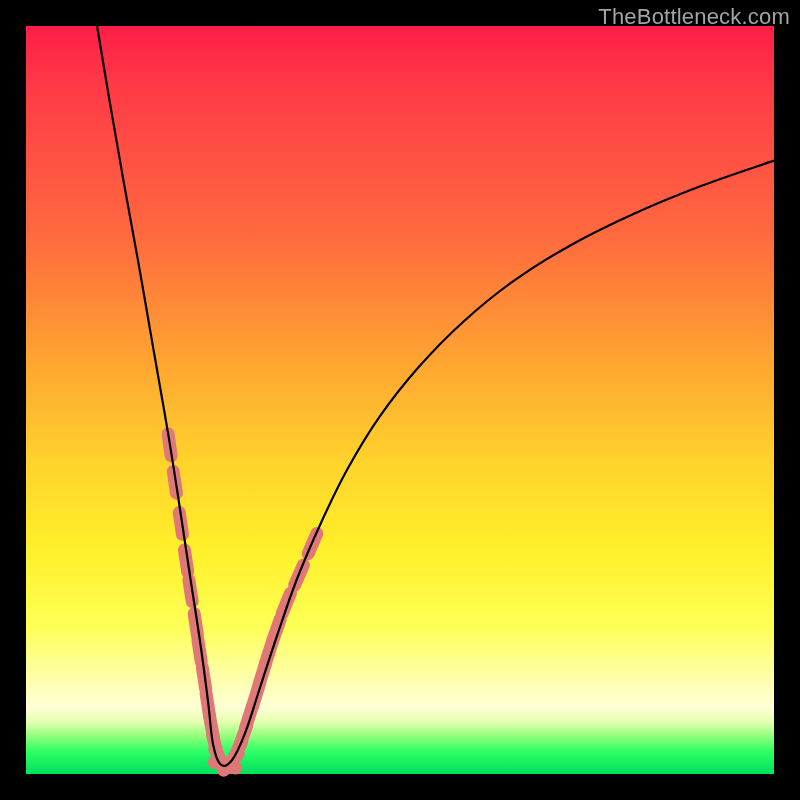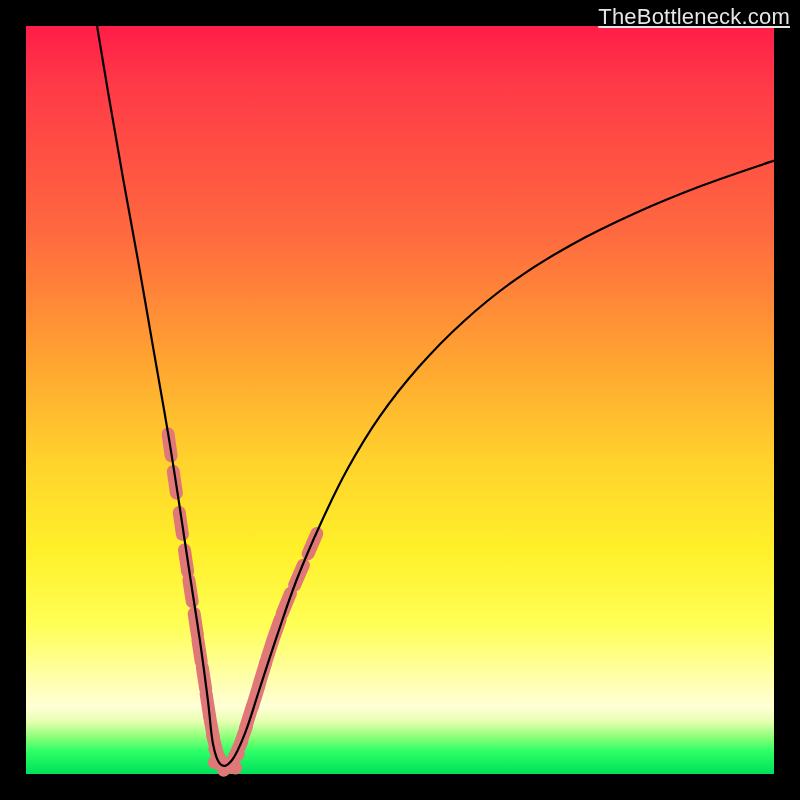--- a/index.html
+++ b/index.html
@@ -40,26 +40,25 @@
       #e6ffb0 93%,
       #8fff7a 95%,
       #2dff66 97%,
       #00e05a 100%
     );
   }
   .watermark {
     position: absolute;
     top: 4px;
     right: 10px;
-    color: #e5e5e5;
+    color: #a3a3a3;
     font-size: 22px;
     letter-spacing: 0.2px;
     font-weight: 400;
     user-select: none;
-    text-decoration: underline;
   }
   svg.curve {
     position: absolute;
     top: 0;
     left: 0;
     width: 748px;
     height: 748px;
     overflow: visible;
   }
 </style>

